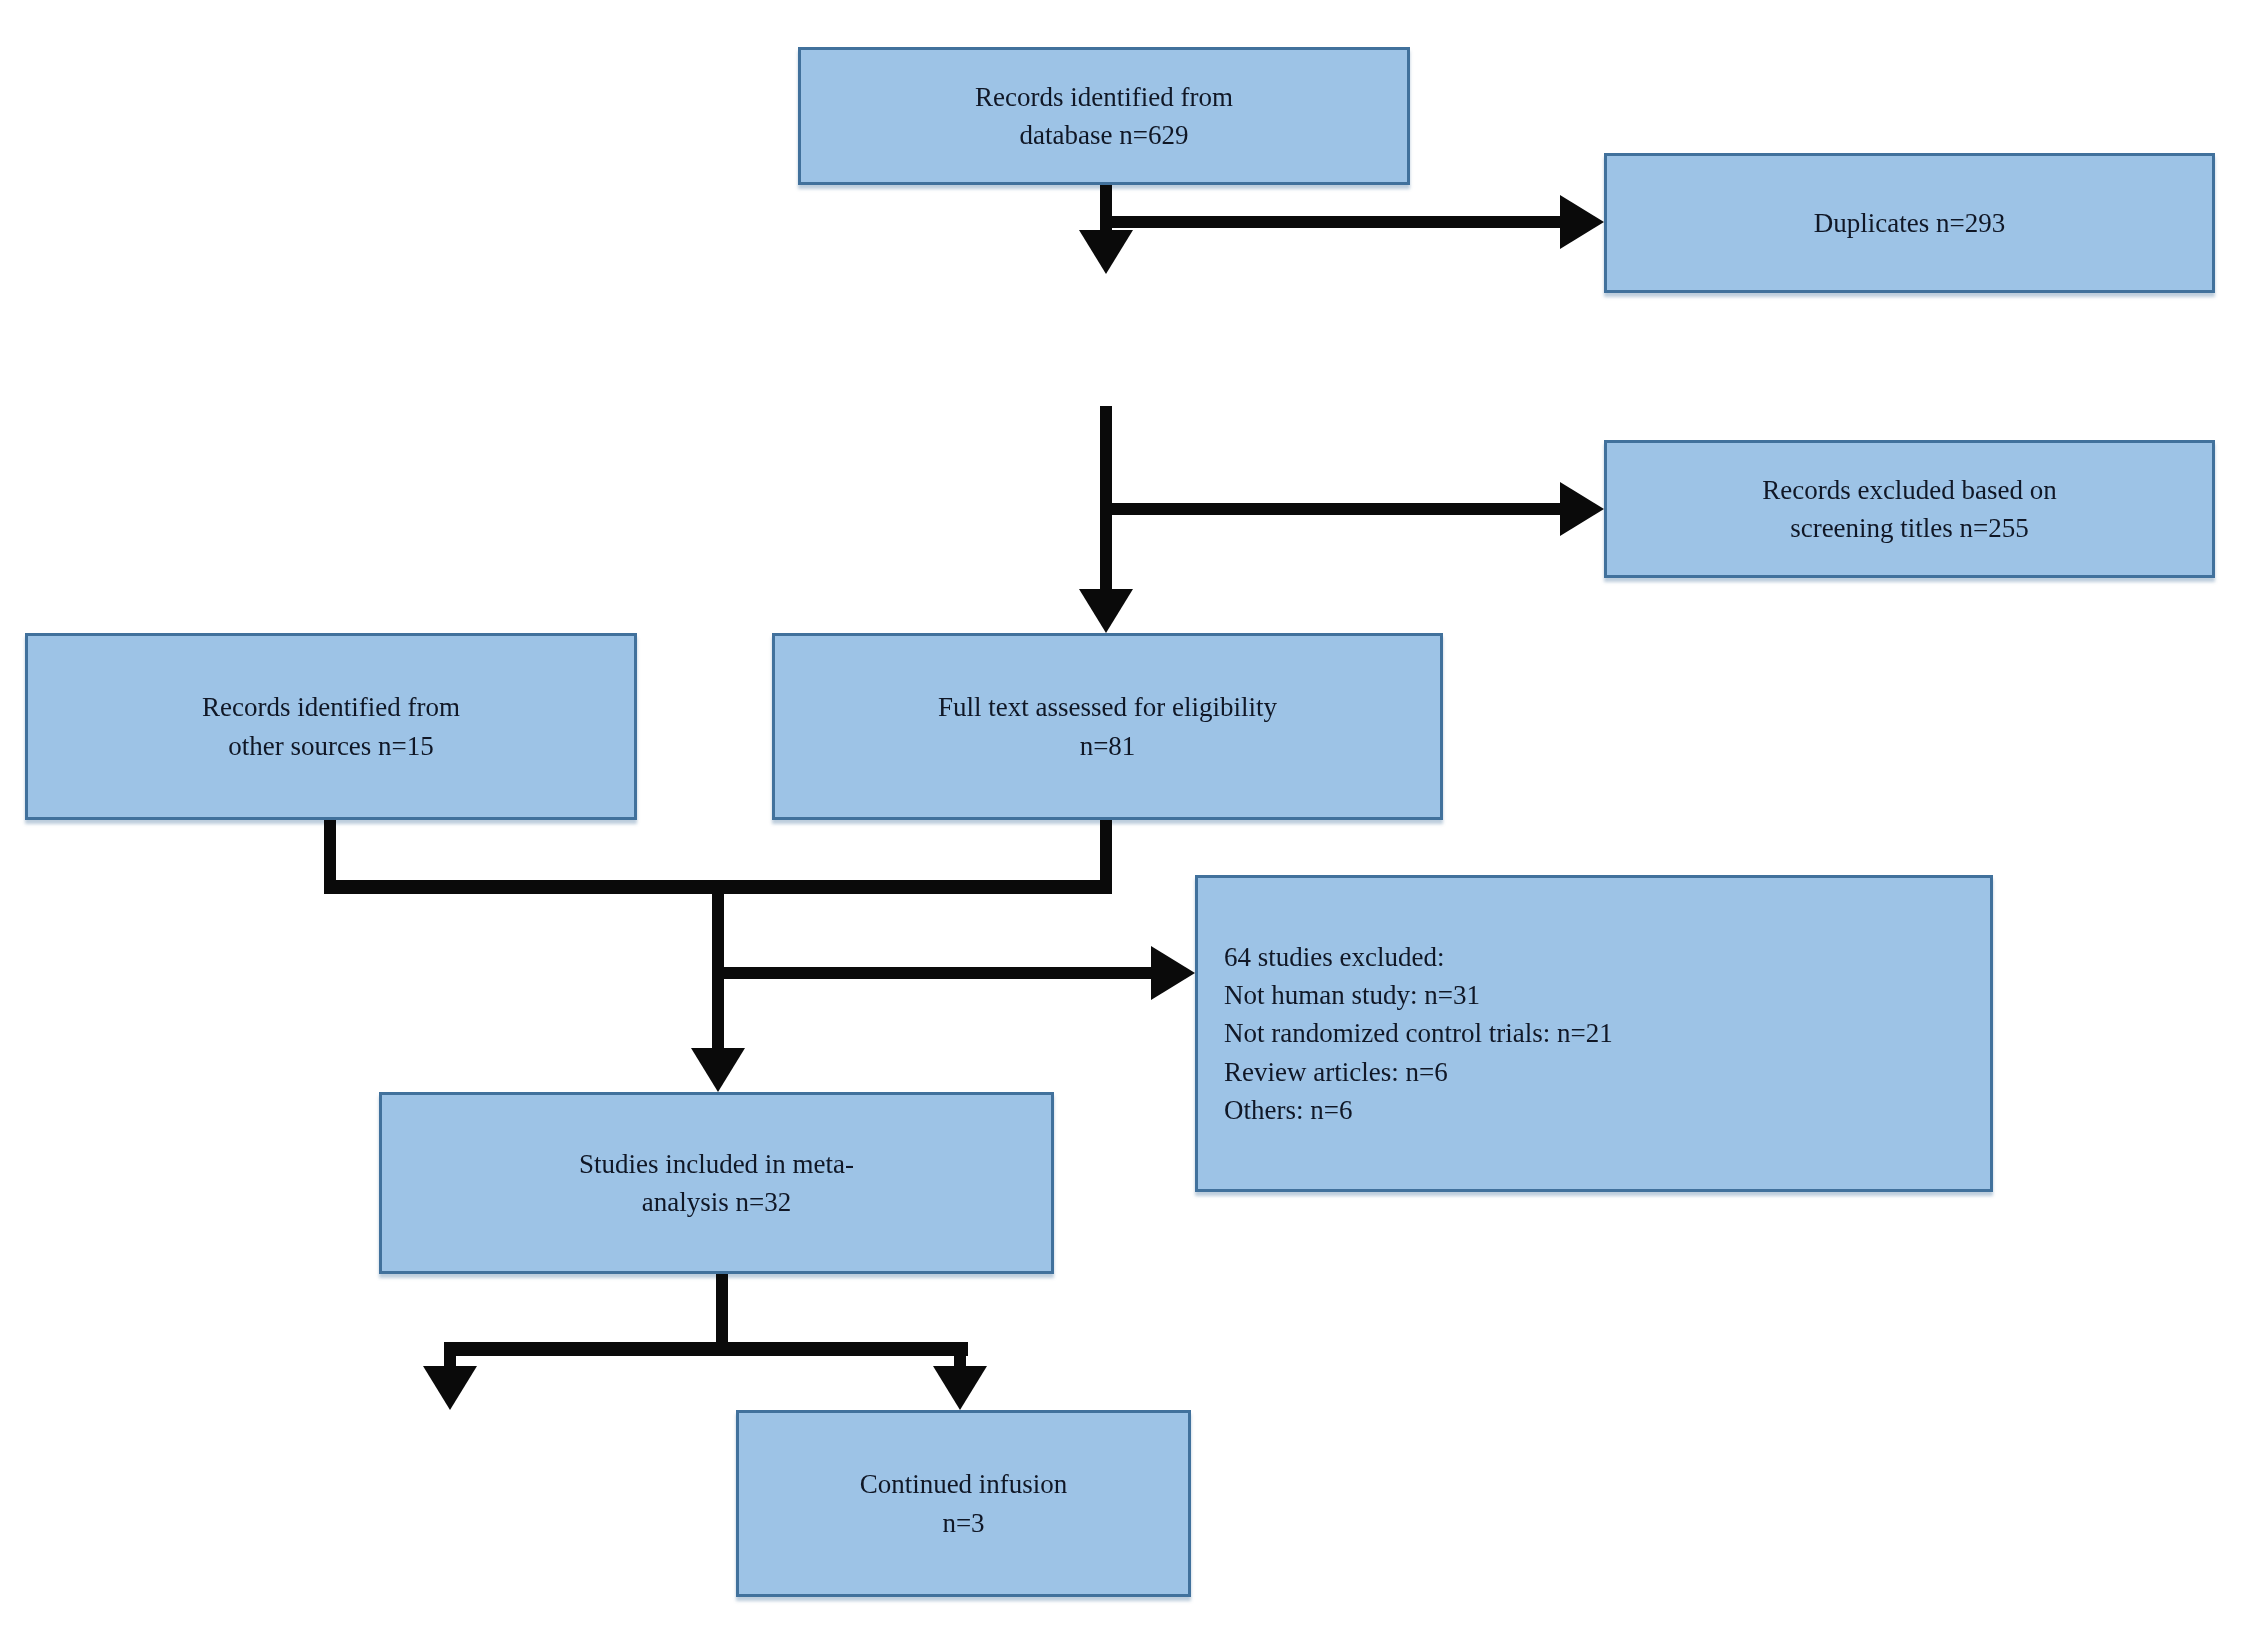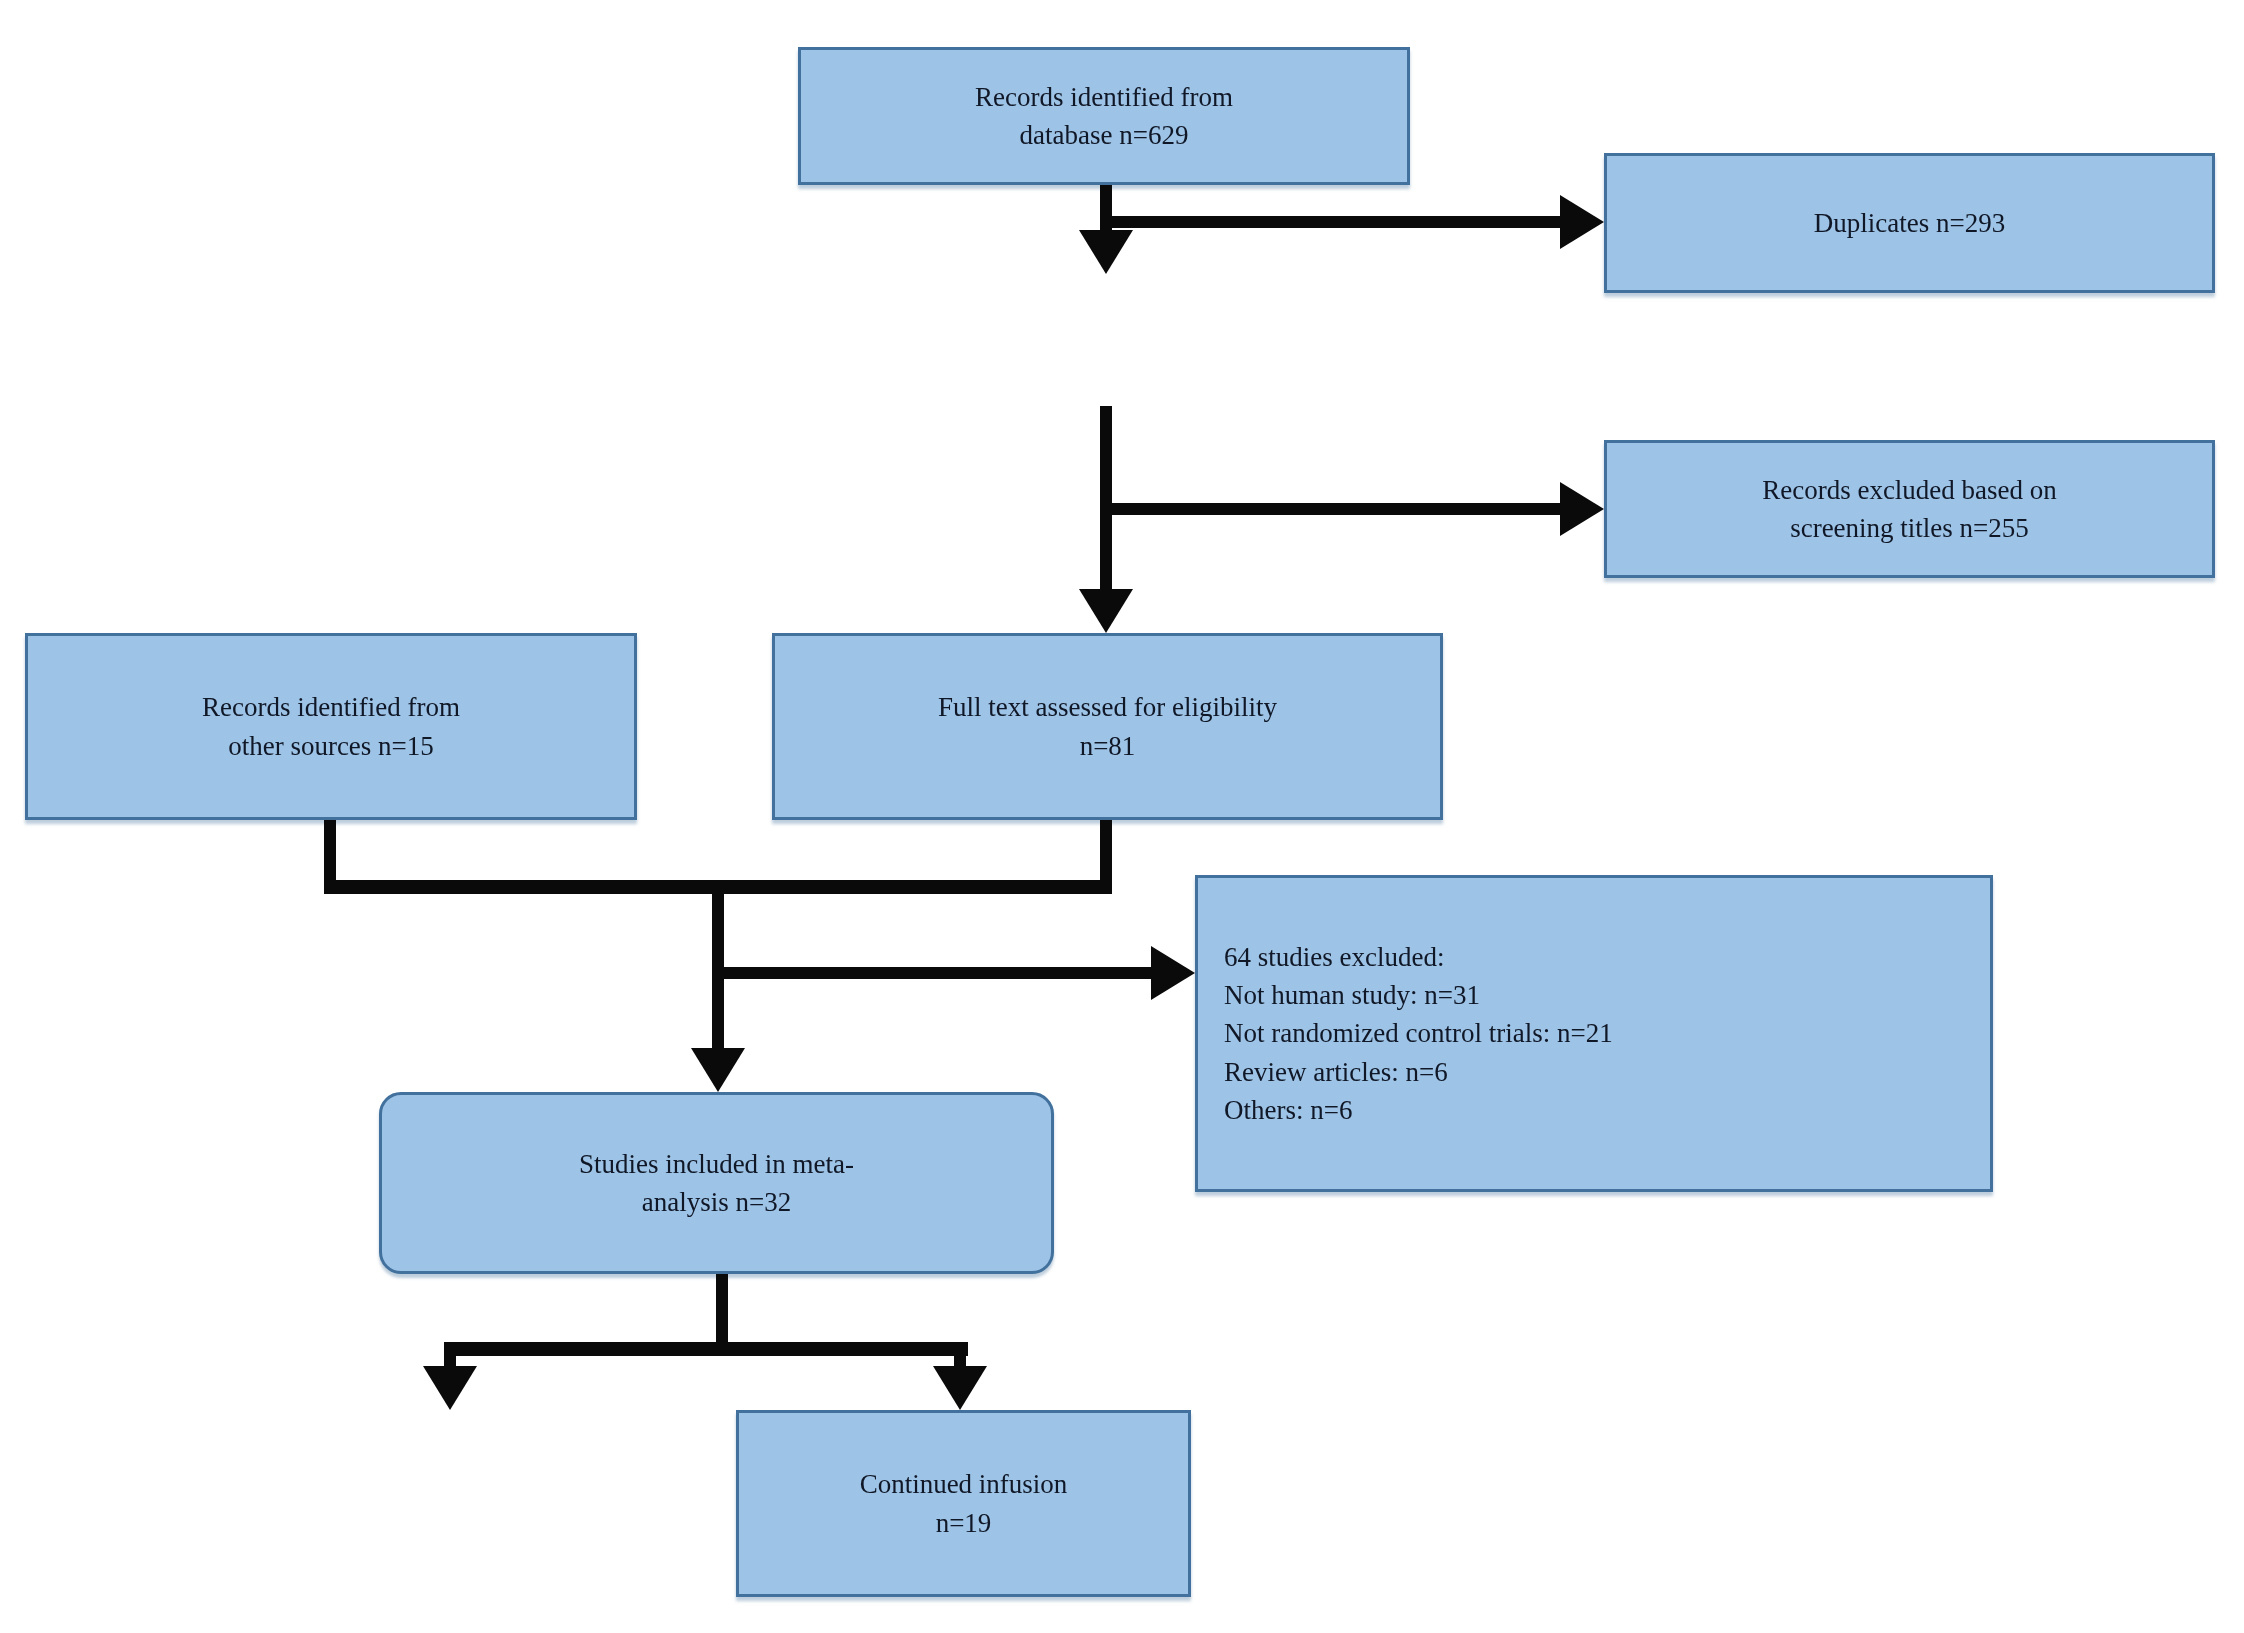--- a/index.html
+++ b/index.html
@@ -98,29 +98,29 @@
   </div>
 
   <div class="box box--left-align" style="left:1195px; top:875px; width:798px; height:317px;font-family:Liberation Serif, serif;">
     <span class="box-text">64 studies excluded:
 Not human study: n=31
 Not randomized control trials: n=21
 Review articles: n=6
 Others: n=6</span>
   </div>
 
-  <div class="box" style="left:379px; top:1092px; width:675px; height:182px;border-radius:22px;">
+  <div class="box" style="left:379px; top:1092px; width:675px; height:182px;">
     <span class="box-text">Studies included in meta-
 analysis n=32</span>
   </div>
 
 
   <div class="box" style="left:736px; top:1410px; width:455px; height:187px;">
     <span class="box-text">Continued infusion
-n=19</span>
+n=3</span>
   </div>
 
   <div class="v-line" style="left:1100px; top:185px; width:12px; height:50px;"></div>
   <div class="arr-down" style="left:1079px; top:230px;"></div>
 
   <div class="h-line" style="left:1100px; top:216px; width:464px; height:12px;"></div>
   <div class="arr-right" style="left:1560px; top:195px;"></div>
 
   <div class="v-line" style="left:1100px; top:406px; width:12px; height:183px;"></div>
   <div class="arr-down" style="left:1079px; top:589px;"></div>

